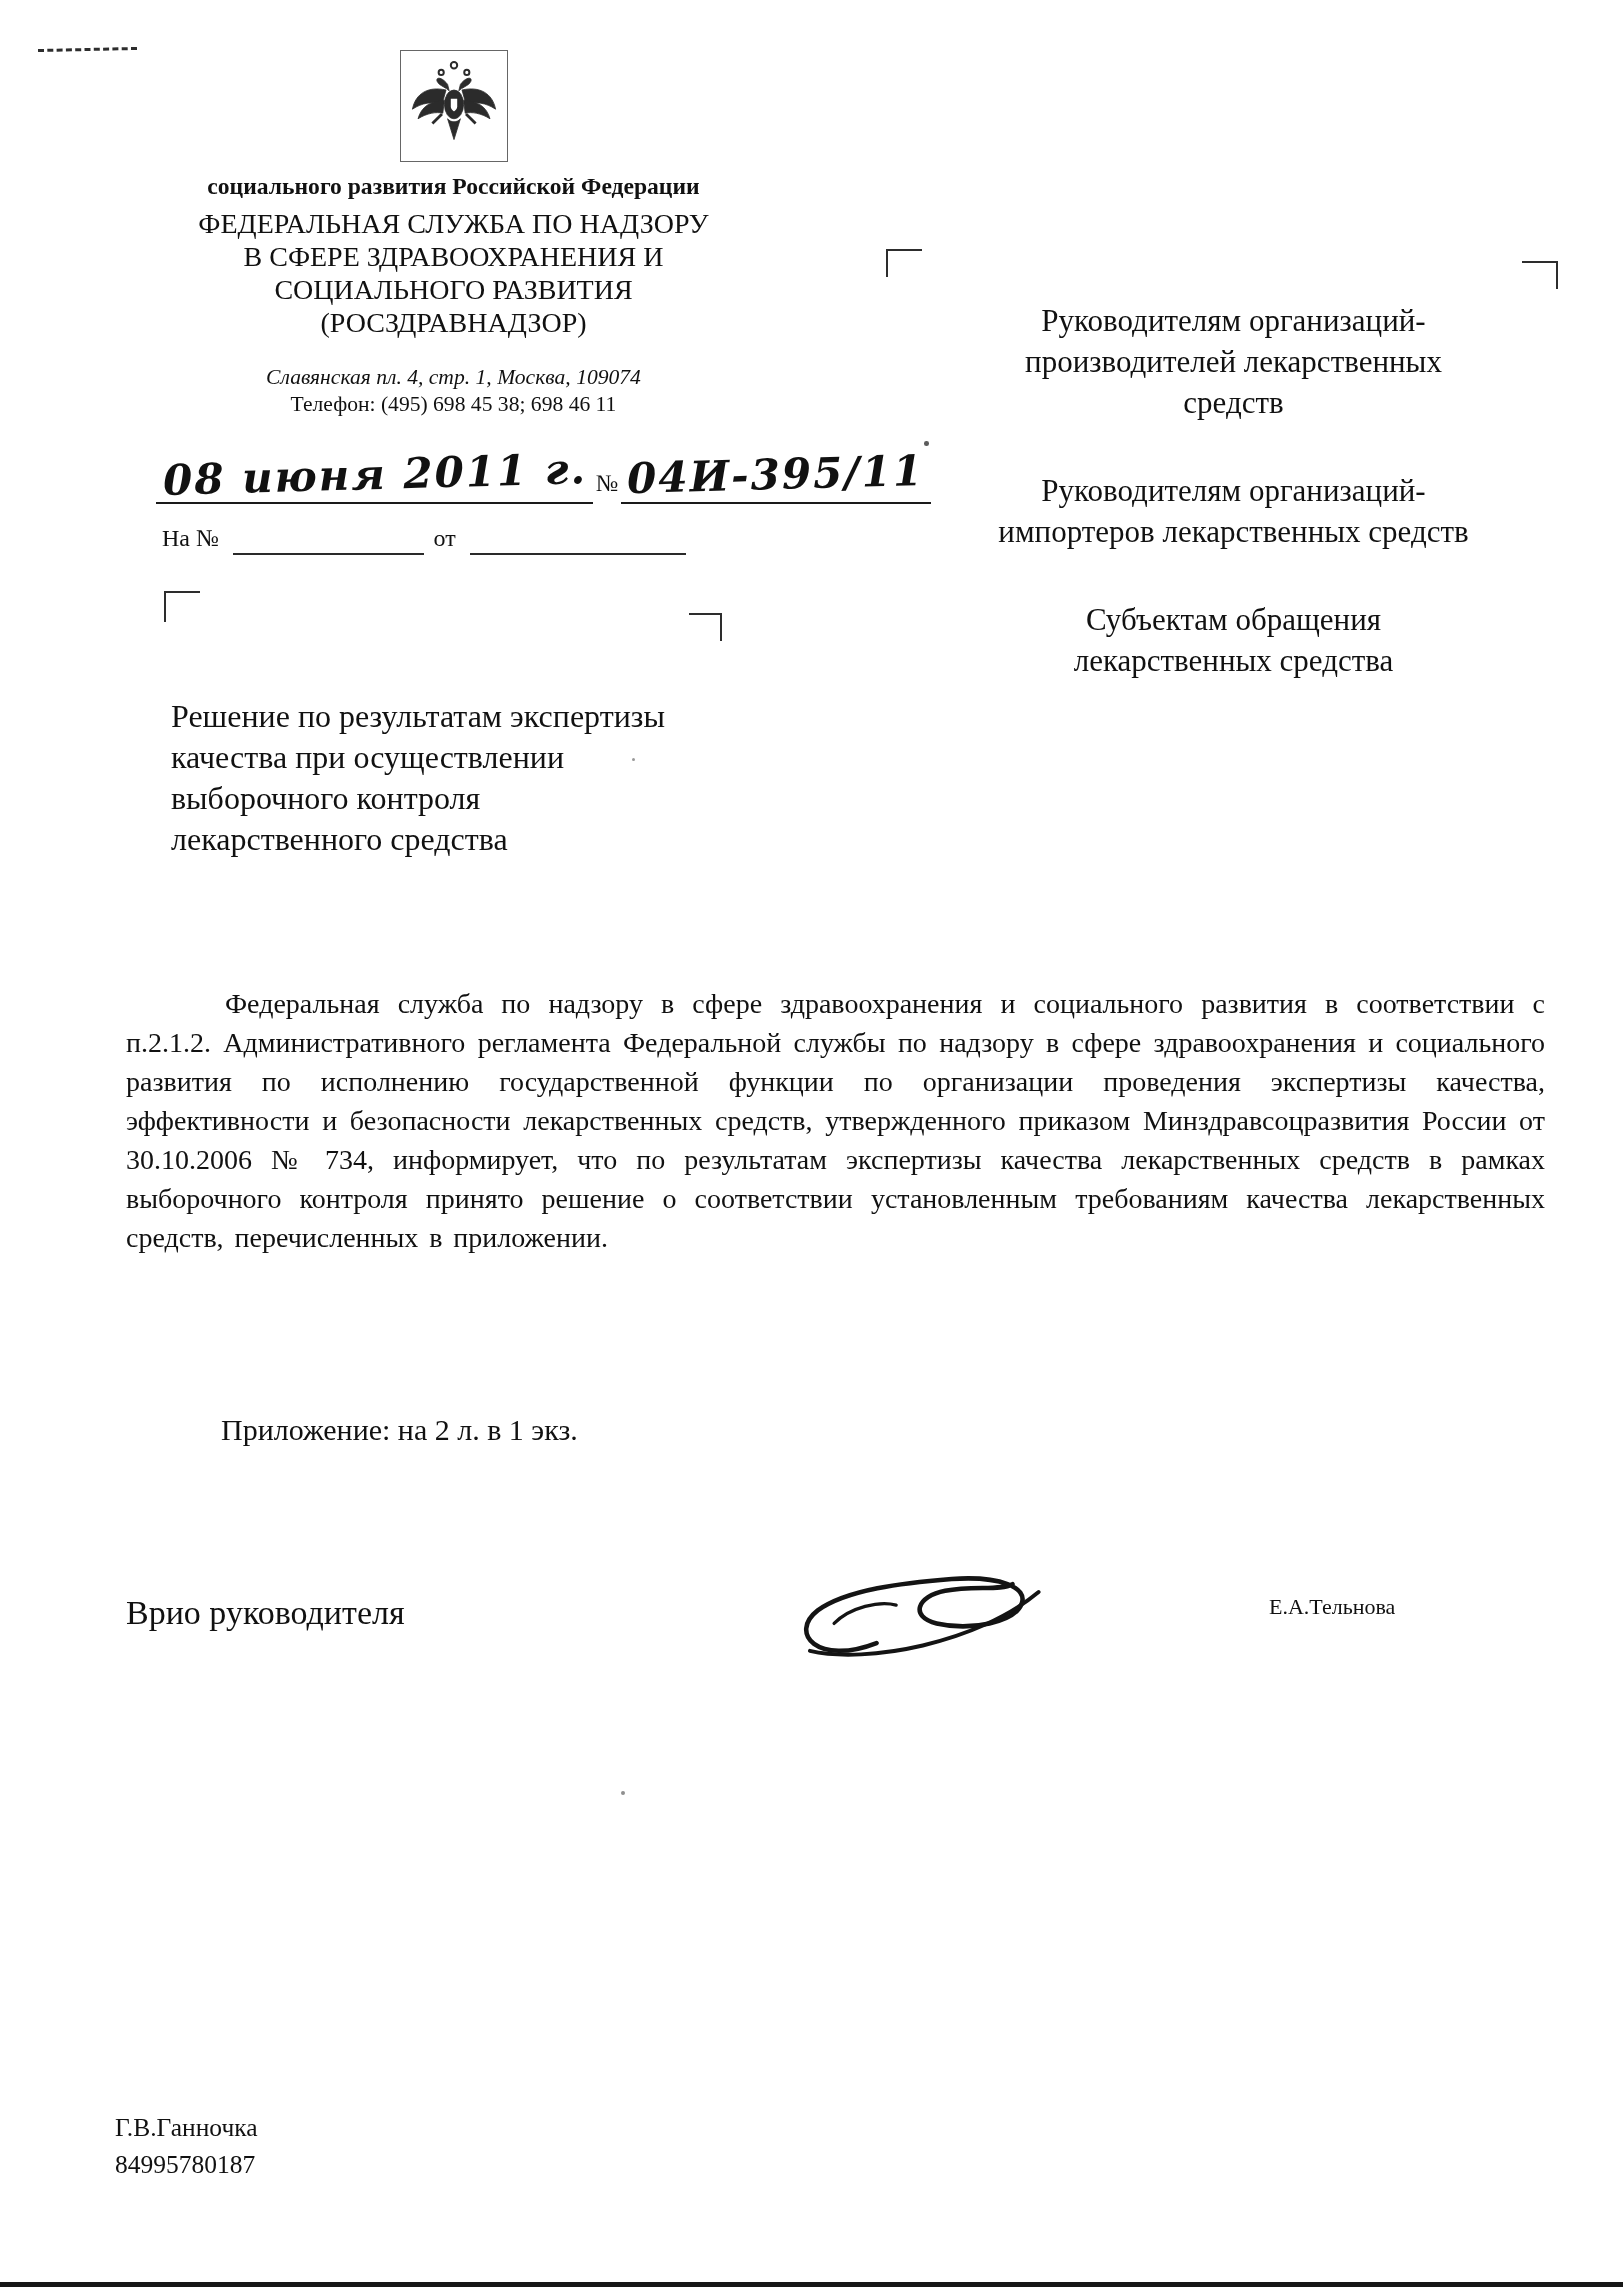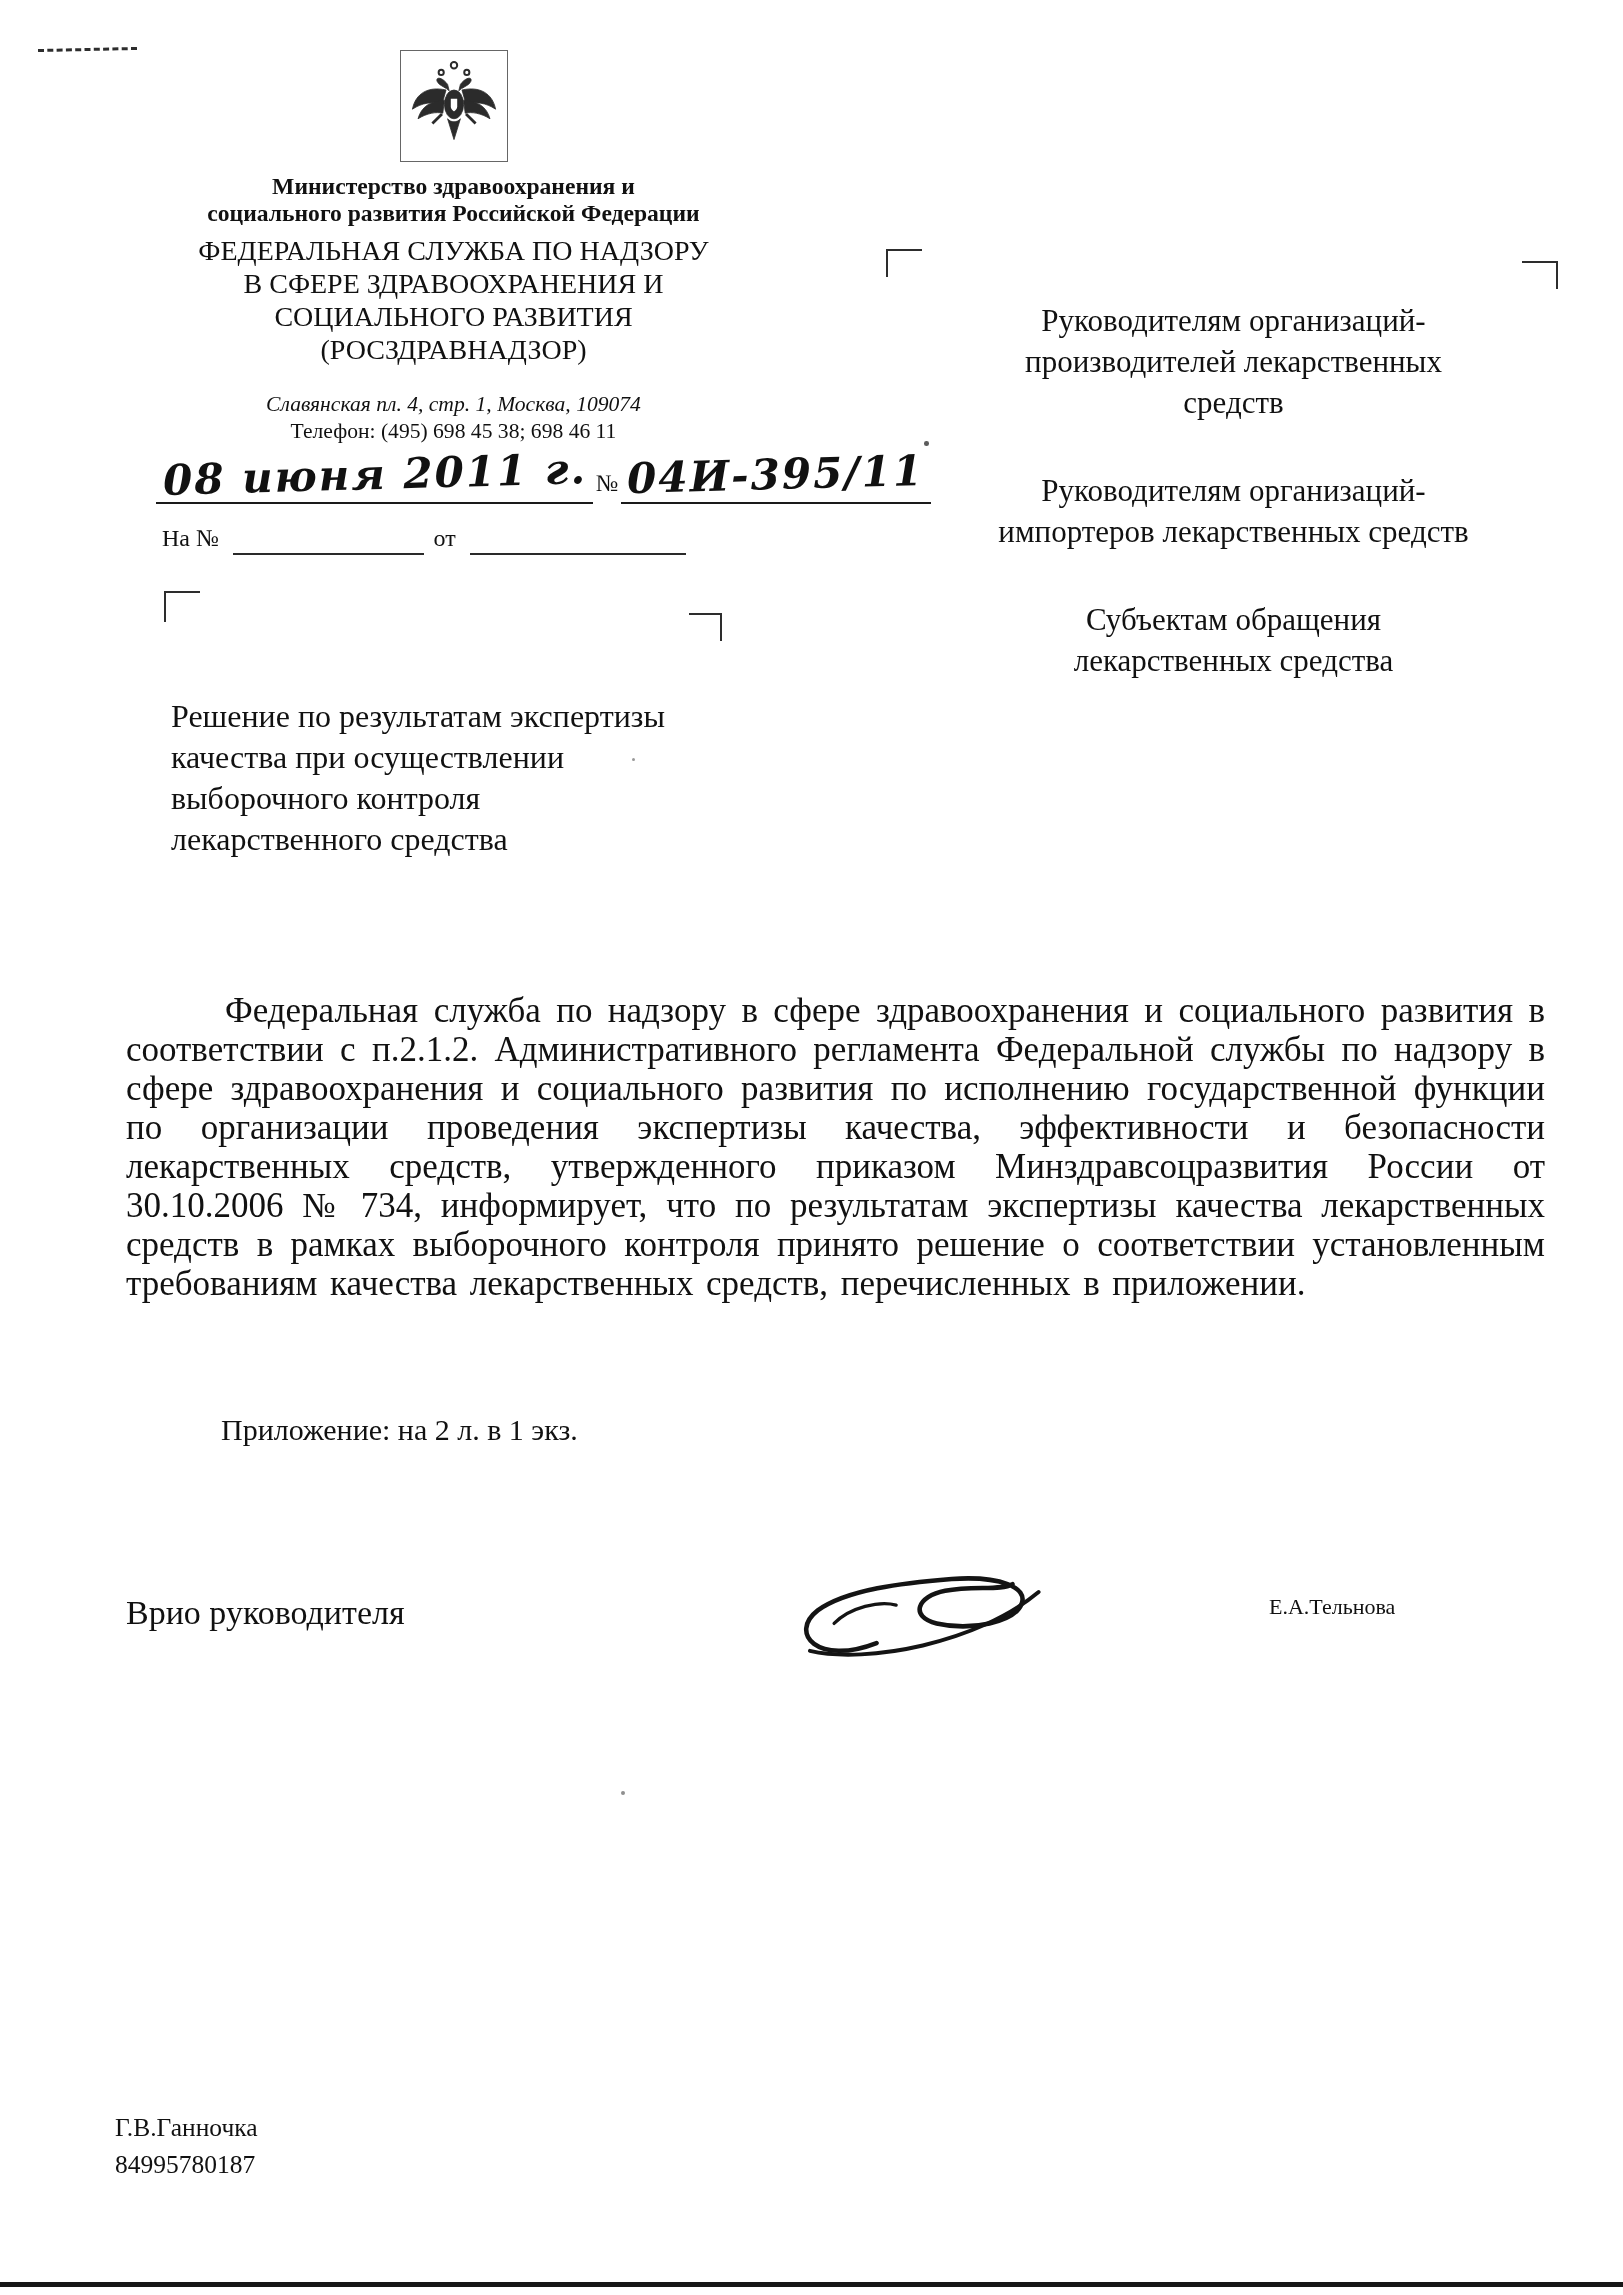--- a/index.html
+++ b/index.html
@@ -140,21 +140,21 @@
     font-size: 32px;
     line-height: 41px;
     text-align: left;
   }
 
   
   .body-par {
     position: absolute;
     left: 126px; top: 956px;
     width: 1419px;
-    font-size: 35px;
+    font-size: 28px;
     line-height: 39px;
     text-align: justify;
     text-indent: 99px;
     word-spacing: 3.9px;
   }
 
   .attachment {
     position: absolute;
     left: 221px; top: 1413px;
     font-size: 30px;
@@ -209,21 +209,20 @@
           <path d="M48 53 C 31 53, 19 61, 15 76 C 26 69, 38 67, 46 69 Z"></path>
           <path d="M70 40 C 92 35, 108 44, 112 64 C 100 56, 87 54, 75 58 Z"></path>
           <path d="M72 53 C 89 53, 101 61, 105 76 C 94 69, 82 67, 74 69 Z"></path>
           <ellipse cx="60" cy="58" rx="12" ry="18"></ellipse>
           <path d="M55 50 h10 v11 c0 4 -5 7 -5 7 c0 0 -5 -3 -5 -7 Z" fill="#ffffff" stroke="#2b2b2b" stroke-width="2"></path>
           <path d="M52 76 L60 102 L68 76 C 64 81, 56 81, 52 76 Z"></path>
           <path d="M45 70 L33 82 M75 70 L87 82" stroke-width="3.5" fill="none"></path>
         </g>
       </svg>
     </div>
-    <div class="ministry-line">Министерство здравоохранения и</div>
     <div class="ministry-line">социального развития Российской Федерации</div>
     <div class="service-block">
       <div class="service-line">ФЕДЕРАЛЬНАЯ СЛУЖБА ПО НАДЗОРУ</div>
       <div class="service-line">В СФЕРЕ ЗДРАВООХРАНЕНИЯ И</div>
       <div class="service-line">СОЦИАЛЬНОГО РАЗВИТИЯ</div>
       <div class="service-line">(РОСЗДРАВНАДЗОР)</div>
     </div>
     <div class="addr-line first">Славянская пл. 4, стр. 1, Москва, 109074</div>
     <div class="addr-line">Телефон: (495) 698 45 38; 698 46 11</div>
   </div>

